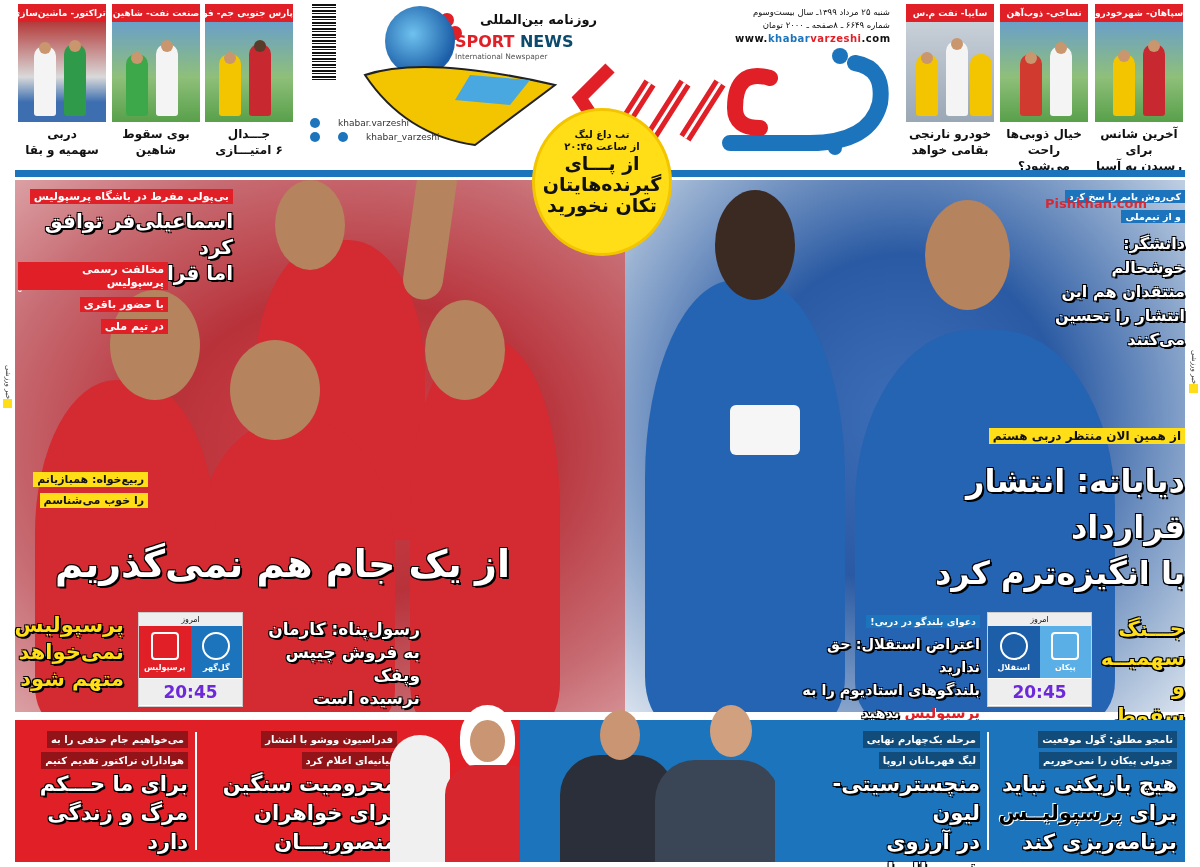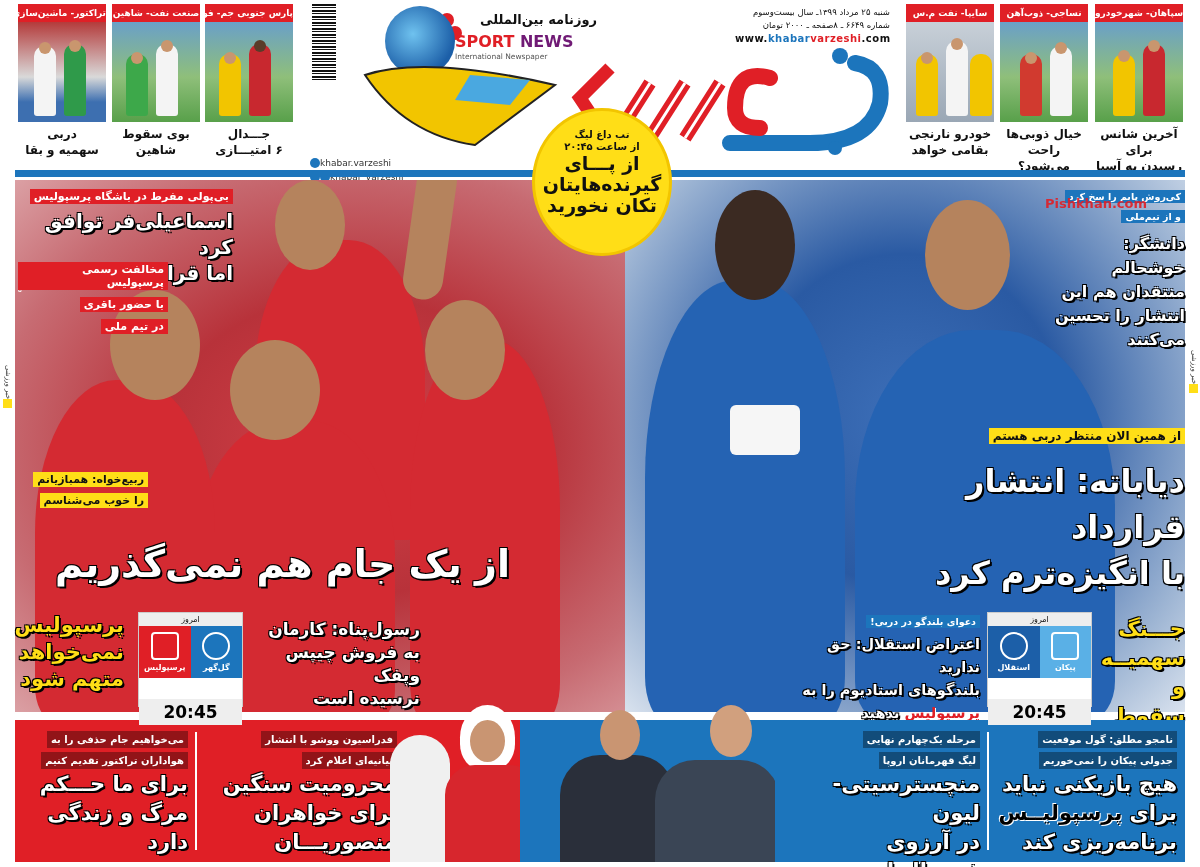--- a/index.html
+++ b/index.html
@@ -15,23 +15,23 @@
   .thumb .pic .head { position:absolute; width:12px; height:12px; border-radius:50%; background:#c9966e; }
   .thumb .cap { font-size: 12px; font-weight: bold; text-align: center; line-height: 16px; margin-top: 4px; }
 
   .meta { position: absolute; top: 6px; left: 735px; width: 155px; font-size: 8.5px; text-align: right; line-height: 13px; }
   .meta .url { direction: ltr; text-align: left; font-weight: bold; font-size: 10px; letter-spacing: 0.5px; }
   .meta .url .k { color: #1c75bc; } .meta .url .v { color: #e01f26; }
 
   .logo-text { position: absolute; top: 48px; left: 570px; width: 325px; height: 110px; }
   .brand-fa { position: absolute; top: 12px; left: 480px; font-size: 13px; font-weight: bold; }
   .brand-en { position: absolute; top: 32px; left: 455px; font-size: 16px; font-weight: bold; direction: ltr; }
-  .brand-en .s { color: #e01f26; } .brand-en .n { color: #701a75; }
+  .brand-en .s { color: #e01f26; } .brand-en .n { color: #0c4a6e; }
   .brand-sub { position: absolute; top: 52px; left: 455px; font-size: 7.5px; color: #555; direction: ltr; }
-  .social { position: absolute; left: 310px; direction: ltr; font-size: 9px; color: #333; display: flex; align-items: flex-start; gap: 0; margin-top: 40px; }
+  .social { position: absolute; left: 310px; direction: ltr; font-size: 9px; color: #333; display: flex; align-items: flex-start; gap: 18px; }
   .social .ic { width: 10px; height: 10px; border-radius: 50%; background: #1c75bc; display: inline-block; }
   .barcode { position: absolute; top: 4px; left: 312px; width: 24px; height: 78px;
      background: repeating-linear-gradient(180deg,#111 0 2px,#fff 2px 3px,#111 3px 4px,#fff 4px 6px); }
 
   .blue-rule { position: absolute; top: 170px; left: 15px; width: 1170px; height: 7px; background: #1c75bc; }
 
   
   .photo-left { position: absolute; top: 180px; left: 15px; width: 610px; height: 532px;
      background: radial-gradient(ellipse at 55% 50%, #d44148 0%, #b8323a 40%, #c76b72 75%, #dba0a4 100%); overflow: hidden; }
   .photo-right { position: absolute; top: 180px; left: 625px; width: 560px; height: 532px;
@@ -53,21 +53,21 @@
      background: #ffde17; border: 3px solid #f2c500; text-align: center; padding-top: 18px; z-index: 5; }
   .circle-promo .small { font-size: 10px; font-weight: bold; line-height: 12px; }
   .circle-promo .big { font-size: 19px; font-weight: bold; line-height: 21px; color: #111; }
 
   .match-box { position: absolute; width: 105px; height: 95px; background: #fff; border: 1px solid #ccc; z-index: 4; }
   .match-box .today { font-size: 8px; text-align: center; height: 13px; line-height: 13px; background: #eee; }
   .match-box .teams { display: flex; height: 52px; }
   .match-box .team { flex: 1; display: flex; flex-direction: column; align-items: center; justify-content: center; }
   .match-box .team .crest { width: 28px; height: 28px; border-radius: 50%; border: 2px solid #fff; }
   .match-box .team .nm { font-size: 8px; color: #fff; font-weight: bold; margin-top: 3px; }
-  .match-box .time { font-size: 17px; font-weight: bold; text-align: center; color: #000000; direction: ltr; background: #eee; height: 26px; line-height: 26px; margin-top: 21px; }
+  .match-box .time { font-size: 17px; font-weight: bold; text-align: center; color: #6d28d9; direction: ltr; background: #eee; height: 26px; line-height: 26px; margin-top: 1px; }
 
   
   .strip-red { position: absolute; top: 720px; left: 15px; width: 390px; height: 142px; background: #e01f26; }
   .strip-blue { position: absolute; top: 720px; left: 775px; width: 410px; height: 142px; background: #1c75bc; }
   .col { position: absolute; top: 8px; text-align: right; }
   .col .kicker { font-size: 10px; line-height: 15px; margin-bottom: 1px; }
   .col .hl { font-size: 21px; line-height: 29px; }
   .divider { position: absolute; top: 12px; width: 2px; height: 118px; background: #fff; }
   .pg-num { position: absolute; font-size: 7px; color: #ddd; }
 

